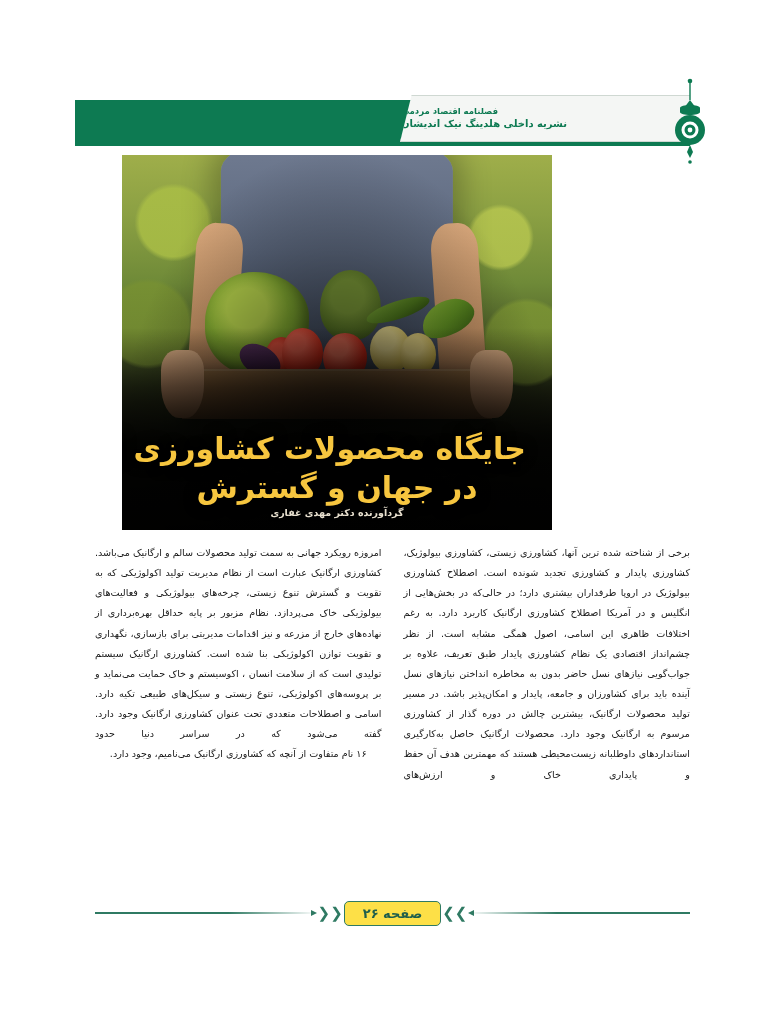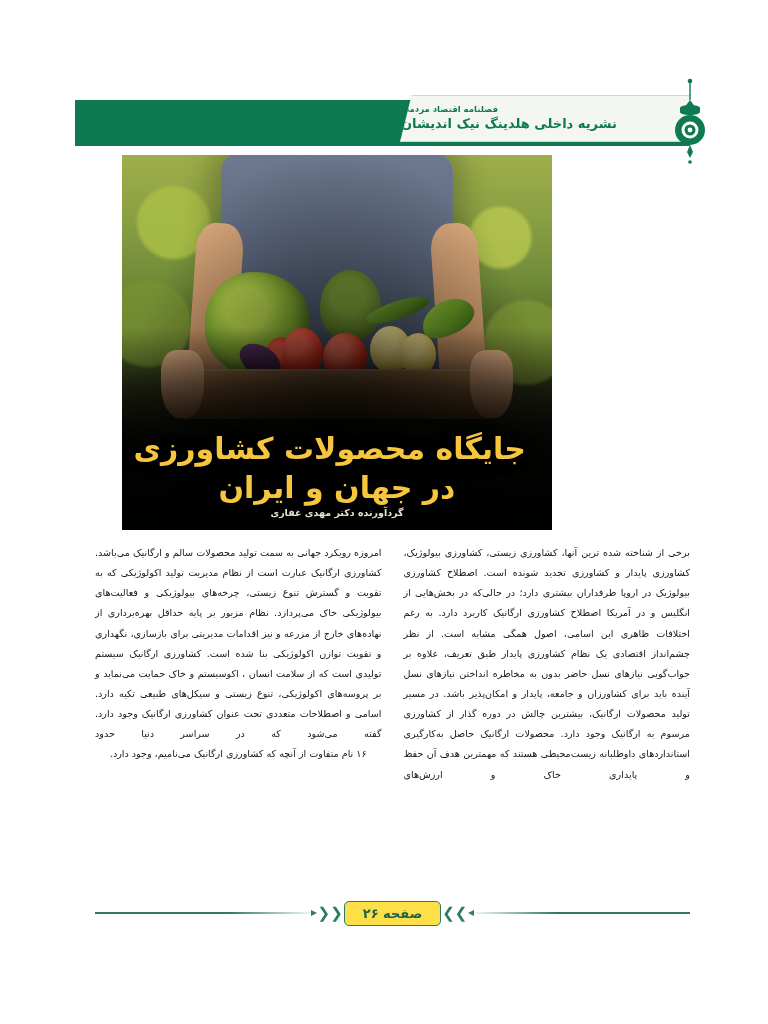--- a/index.html
+++ b/index.html
@@ -48,21 +48,21 @@
     padding-right: 10px;
   }
   .masthead-line1, .masthead-line2 {
     color: #0d7a52;
     font-weight: 700;
     line-height: 1.35;
     white-space: nowrap;
     direction: rtl;
   }
   .masthead-line1 { font-size: 8.5px; }
-  .masthead-line2 { font-size: 13px; }
+  .masthead-line2 { font-size: 10px; }
 
   .emblem {
     position: absolute;
     right: -22px;
     top: -22px;
     width: 44px;
     height: 88px;
   }
 
   
@@ -341,21 +341,21 @@
       <div class="v egg1"></div>
     </div>
 
     <div class="hero-crate"></div>
     <div class="hero-hand-l"></div>
     <div class="hero-hand-r"></div>
     <div class="hero-shade"></div>
 
     <div class="hero-titleblock">
       <div class="hero-title-l1">جایگاه محصولات کشاورزی ارگانیک</div>
-      <div class="hero-title-l2">در جهان و ایران</div>
+      <div class="hero-title-l2">در جهان و گسترش</div>
       <div class="hero-byline">گردآورنده دکتر مهدی غفاری</div>
     </div>
   </div>
 
   <div class="body-area">
     <div class="col">
       <p>امروزه رویکرد جهانی به سمت تولید محصولات سالم و ارگانیک می‌باشد. کشاورزی ارگانیک عبارت است از نظام مدیریت تولید اکولوژیکی که به تقویت و گسترش تنوع زیستی، چرخه‌های بیولوژیکی و فعالیت‌های بیولوژیکی خاک می‌پردازد. نظام مزبور بر پایه حداقل بهره‌برداری از نهاده‌های خارج از مزرعه و نیز اقدامات مدیریتی برای بازسازی، نگهداری و تقویت توازن اکولوژیکی بنا شده است. کشاورزی ارگانیک سیستم تولیدی است که از سلامت انسان ، اکوسیستم و خاک حمایت می‌نماید و بر پروسه‌های اکولوژیکی، تنوع زیستی و سیکل‌های طبیعی تکیه دارد. اسامی و اصطلاحات متعددی تحت عنوان کشاورزی ارگانیک وجود دارد. گفته می‌شود که در سراسر دنیا حدود</p>
       <p class="last">۱۶ نام متفاوت از آنچه که کشاورزی ارگانیک می‌نامیم، وجود دارد.</p>
     </div>
     <div class="col">

